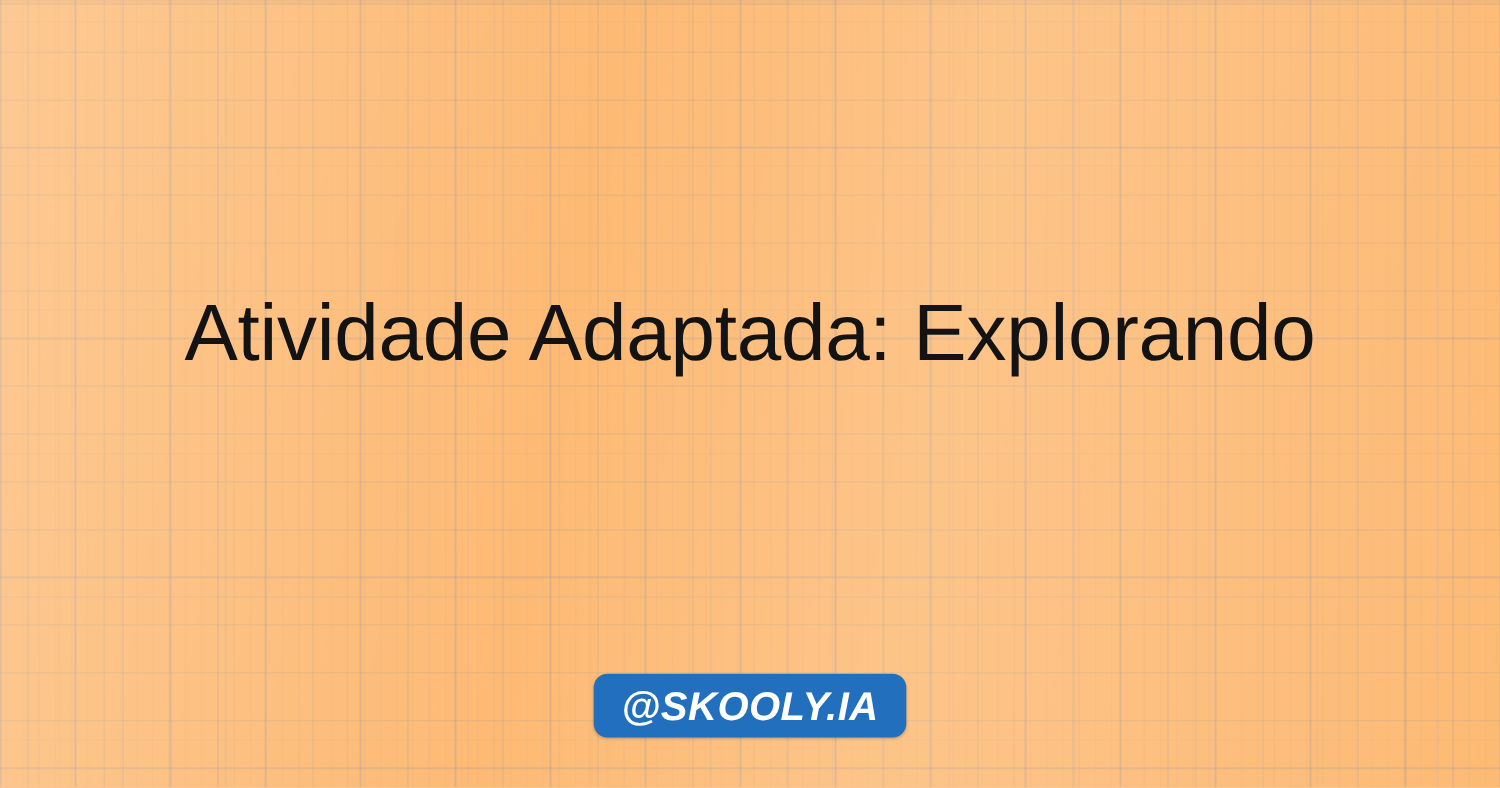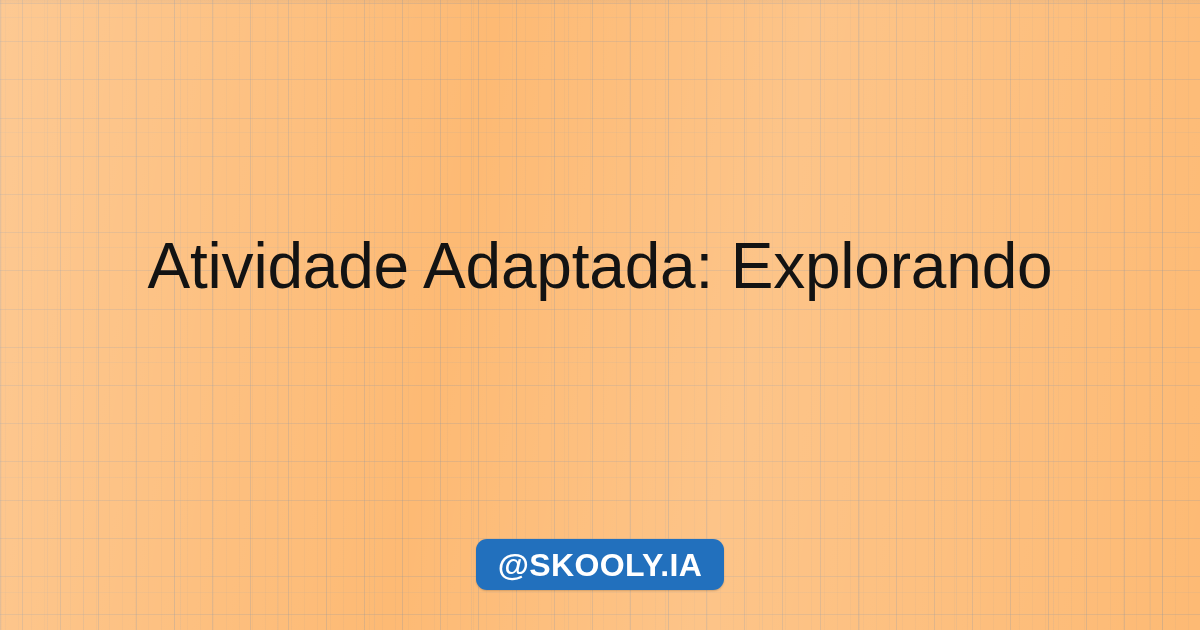--- a/index.html
+++ b/index.html
@@ -132,20 +132,21 @@
     align-items: center;
     justify-content: center;
     height: 51px;
     padding: 0 22px;
     border-radius: 11px;
     background-color: #2270bd;
     color: #ffffff;
     font-family: "Liberation Sans", sans-serif;
     font-size: 32px;
     font-weight: 700;
+    font-style: italic;
     letter-spacing: 0.4px;
     line-height: 1;
     box-shadow: 0 1px 2px rgba(0,0,0,0.18);
     user-select: none;
   }
 </style>
 </head>
 <body>
 
 <div class="og-card">

